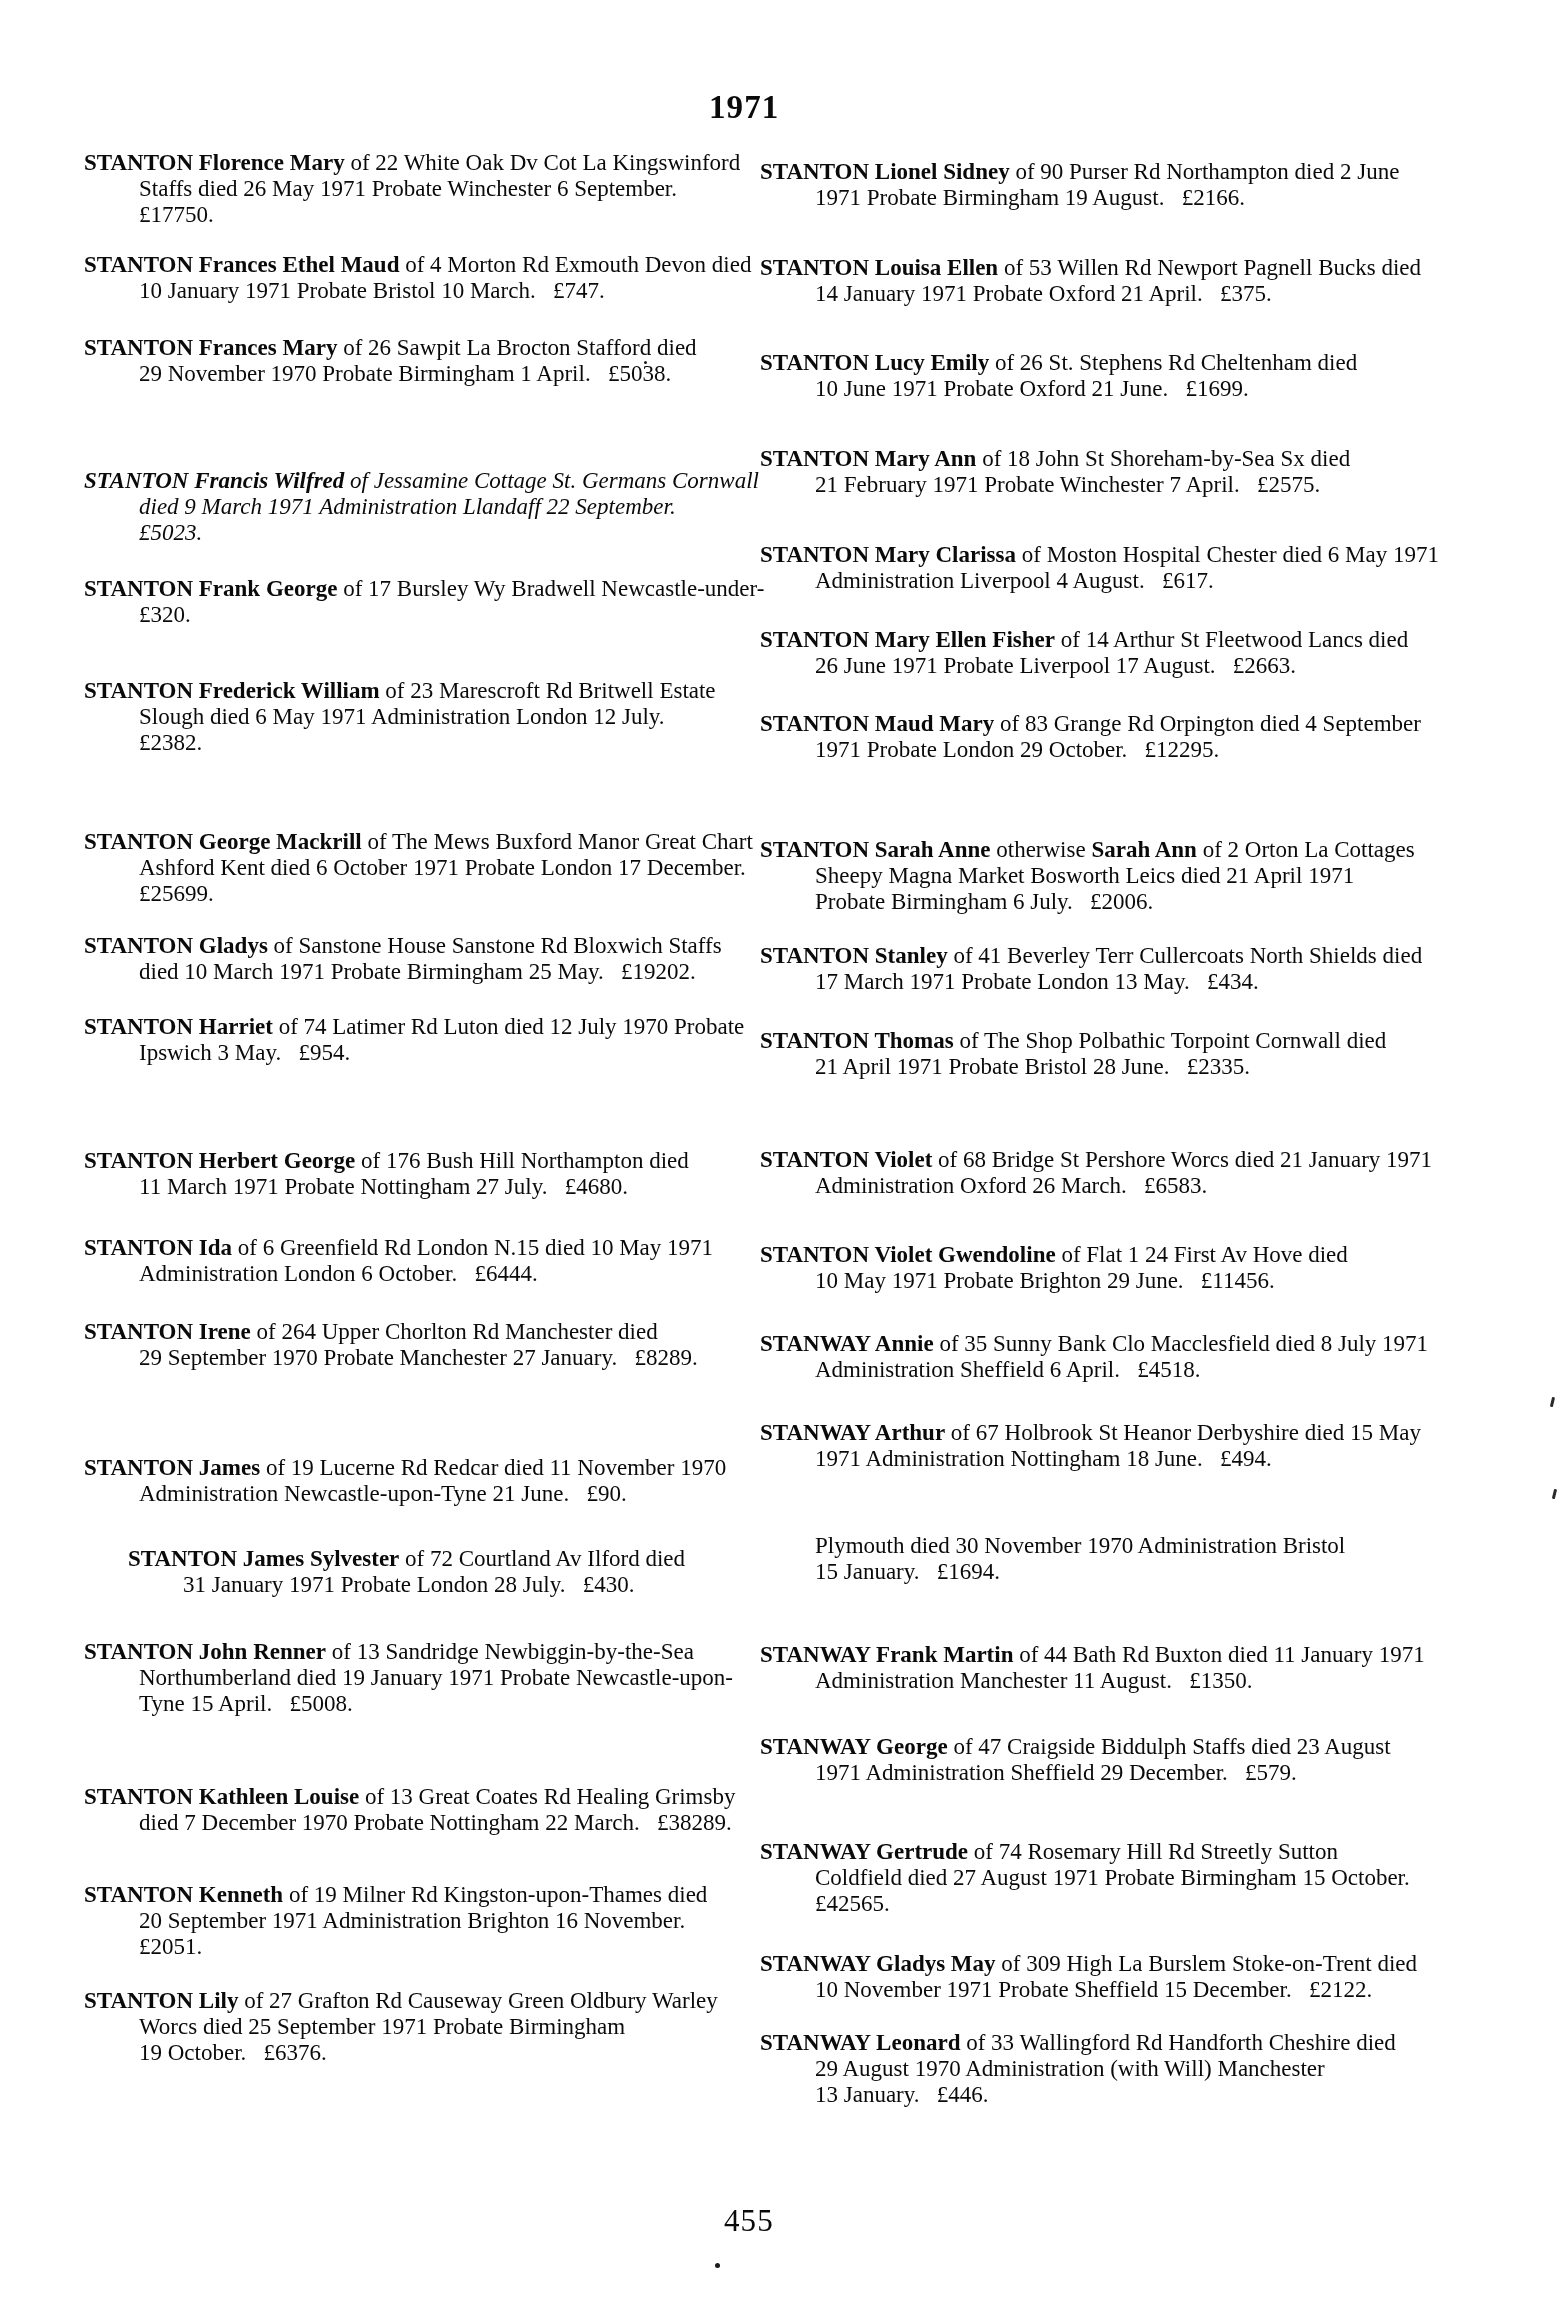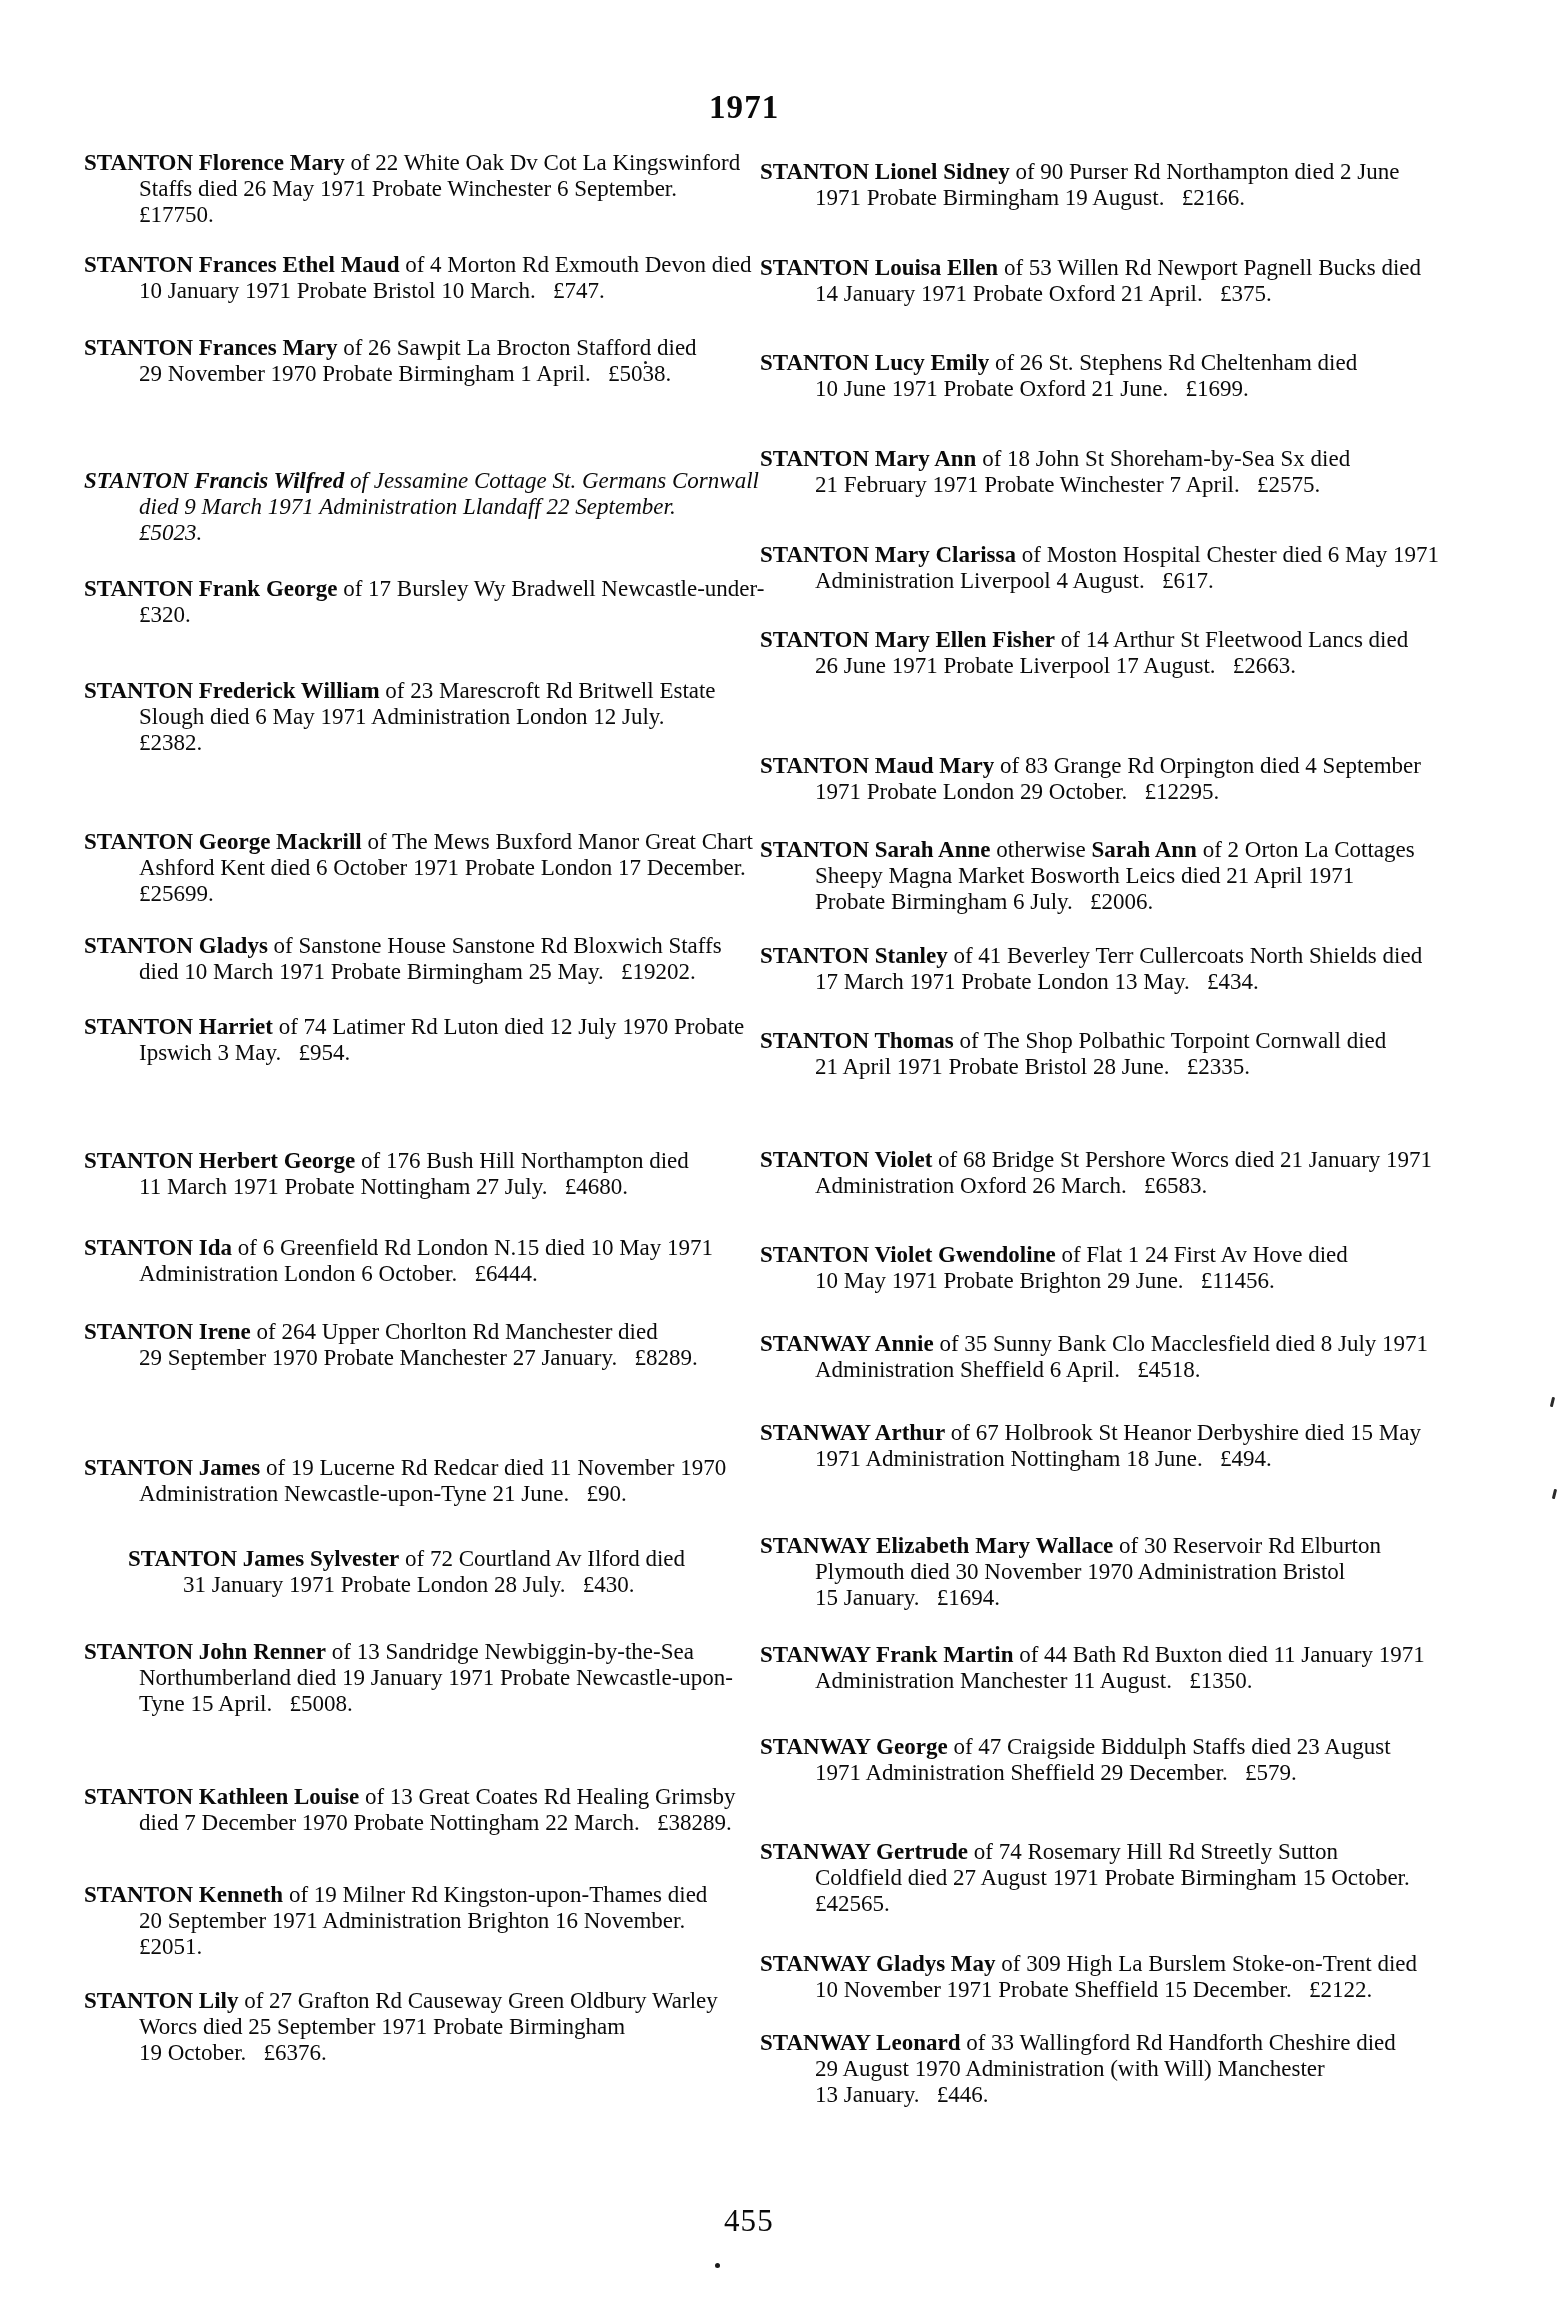--- a/index.html
+++ b/index.html
@@ -159,21 +159,21 @@
         <div class="line cont">21 February 1971 Probate Winchester 7 April.   £2575.</div>
       </div>
       <div class="entry" style="top: 542px;">
         <div class="line"><b>STANTON Mary Clarissa</b> of Moston Hospital Chester died 6 May 1971</div>
         <div class="line cont">Administration Liverpool 4 August.   £617.</div>
       </div>
       <div class="entry" style="top: 627px;">
         <div class="line"><b>STANTON Mary Ellen Fisher</b> of 14 Arthur St Fleetwood Lancs died</div>
         <div class="line cont">26 June 1971 Probate Liverpool 17 August.   £2663.</div>
       </div>
-      <div class="entry" style="top: 753px;">
+      <div class="entry" style="top: 711px;">
         <div class="line"><b>STANTON Maud Mary</b> of 83 Grange Rd Orpington died 4 September</div>
         <div class="line cont">1971 Probate London 29 October.   £12295.</div>
       </div>
       <div class="entry" style="top: 837px;">
         <div class="line"><b>STANTON Sarah Anne</b> otherwise <b>Sarah Ann</b> of 2 Orton La Cottages</div>
         <div class="line cont">Sheepy Magna Market Bosworth Leics died 21 April 1971</div>
         <div class="line cont">Probate Birmingham 6 July.   £2006.</div>
       </div>
       <div class="entry" style="top: 943px;">
         <div class="line"><b>STANTON Stanley</b> of 41 Beverley Terr Cullercoats North Shields died</div>
@@ -193,21 +193,20 @@
       </div>
       <div class="entry" style="top: 1331px;">
         <div class="line"><b>STANWAY Annie</b> of 35 Sunny Bank Clo Macclesfield died 8 July 1971</div>
         <div class="line cont">Administration Sheffield 6 April.   £4518.</div>
       </div>
       <div class="entry" style="top: 1420px;">
         <div class="line"><b>STANWAY Arthur</b> of 67 Holbrook St Heanor Derbyshire died 15 May</div>
         <div class="line cont">1971 Administration Nottingham 18 June.   £494.</div>
       </div>
       <div class="entry" style="top: 1533px;">
-        <div class="line"><b>STANWAY Elizabeth Mary Wallace</b> of 30 Reservoir Rd Elburton</div>
         <div class="line cont">Plymouth died 30 November 1970 Administration Bristol</div>
         <div class="line cont">15 January.   £1694.</div>
       </div>
       <div class="entry" style="top: 1642px;">
         <div class="line"><b>STANWAY Frank Martin</b> of 44 Bath Rd Buxton died 11 January 1971</div>
         <div class="line cont">Administration Manchester 11 August.   £1350.</div>
       </div>
       <div class="entry" style="top: 1734px;">
         <div class="line"><b>STANWAY George</b> of 47 Craigside Biddulph Staffs died 23 August</div>
         <div class="line cont">1971 Administration Sheffield 29 December.   £579.</div>

